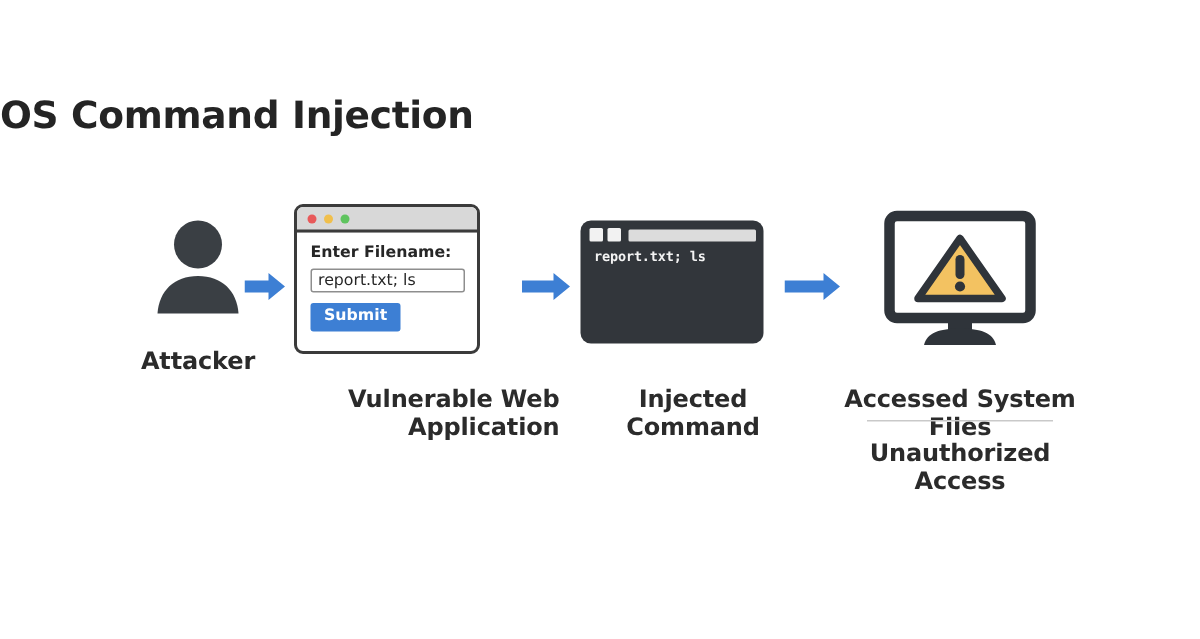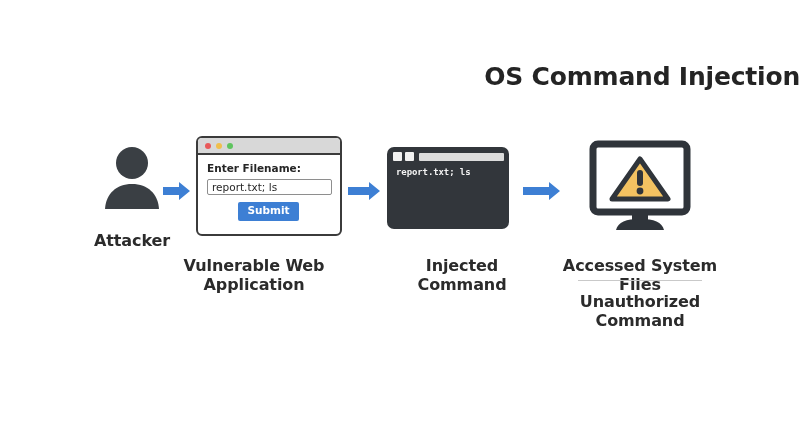--- a/index.html
+++ b/index.html
@@ -15,21 +15,21 @@
     overflow: hidden;
     position: relative;
   }
 
   
   .page-title {
     position: absolute;
     top: 62px;
     left: 0;
     width: 800px;
-    text-align: right;
+    text-align: left;
     font-size: 25px;
     font-weight: bold;
     letter-spacing: -0.2px;
     color: #242424;
   }
 
   
   .flow {
     position: absolute;
     top: 130px;
@@ -62,21 +62,21 @@
   .arrow-1 { left: 163px; }
   .arrow-2 { left: 348px; }
   .arrow-3 { left: 523px; }
 
   
   .node-browser { left: 196px; width: 150px; }
   .browser {
     position: absolute;
     left: 0;
     top: 6px;
-    width: 146px;
+    width: 124px;
     height: 100px;
     border: 2.2px solid #3b3b3b;
     border-radius: 6px;
     background: #ffffff;
     box-sizing: border-box;
     overflow: hidden;
   }
   .browser-titlebar {
     height: 17px;
     background: #d8d8d8;
@@ -106,21 +106,21 @@
     display: flex;
     align-items: center;
     padding-left: 4px;
     font-size: 10.5px;
     color: #262626;
     background: #fff;
     box-sizing: border-box;
   }
   .browser-actions {
     display: flex;
-    justify-content: center;
+    justify-content: flex-start;
     margin-top: 7px;
     padding-right: 2px;
   }
   .submit-btn {
     background: #3d7fd4;
     color: #ffffff;
     font-size: 10.5px;
     font-weight: bold;
     padding: 3px 9px 4px 9px;
     border: none;
@@ -197,21 +197,21 @@
   
   .caption {
     position: absolute;
     text-align: center;
     font-size: 16px;
     font-weight: bold;
     color: #2b2b2b;
     letter-spacing: -0.1px;
   }
   .cap-attacker { top: 231px; left: 72px;  width: 120px; }
-  .cap-browser  { top: 256px; left: 154px; width: 200px; }
+  .cap-browser  { top: 256px; left: 173px; width: 200px; text-align: right; }
   .cap-terminal { top: 256px; left: 392px; width: 140px; }
   .cap-monitor  { top: 256px; left: 555px; width: 170px; }
   .cap-sub      { top: 292px; left: 555px; width: 170px; }
 
   .divider {
     position: absolute;
     top: 280px;
     left: 578px;
     width: 124px;
     height: 1px;
@@ -298,13 +298,13 @@
 <div class="caption cap-attacker">Attacker</div>
 
 <div class="caption cap-browser">Vulnerable Web Application</div>
 
 <div class="caption cap-terminal">Injected Command</div>
 
 <div class="caption cap-monitor">Accessed System Files</div>
 
 <div class="divider"></div>
 
-<div class="caption cap-sub">Unauthorized Command</div>
+<div class="caption cap-sub">Unauthorized Access</div>
 
 </body></html>

